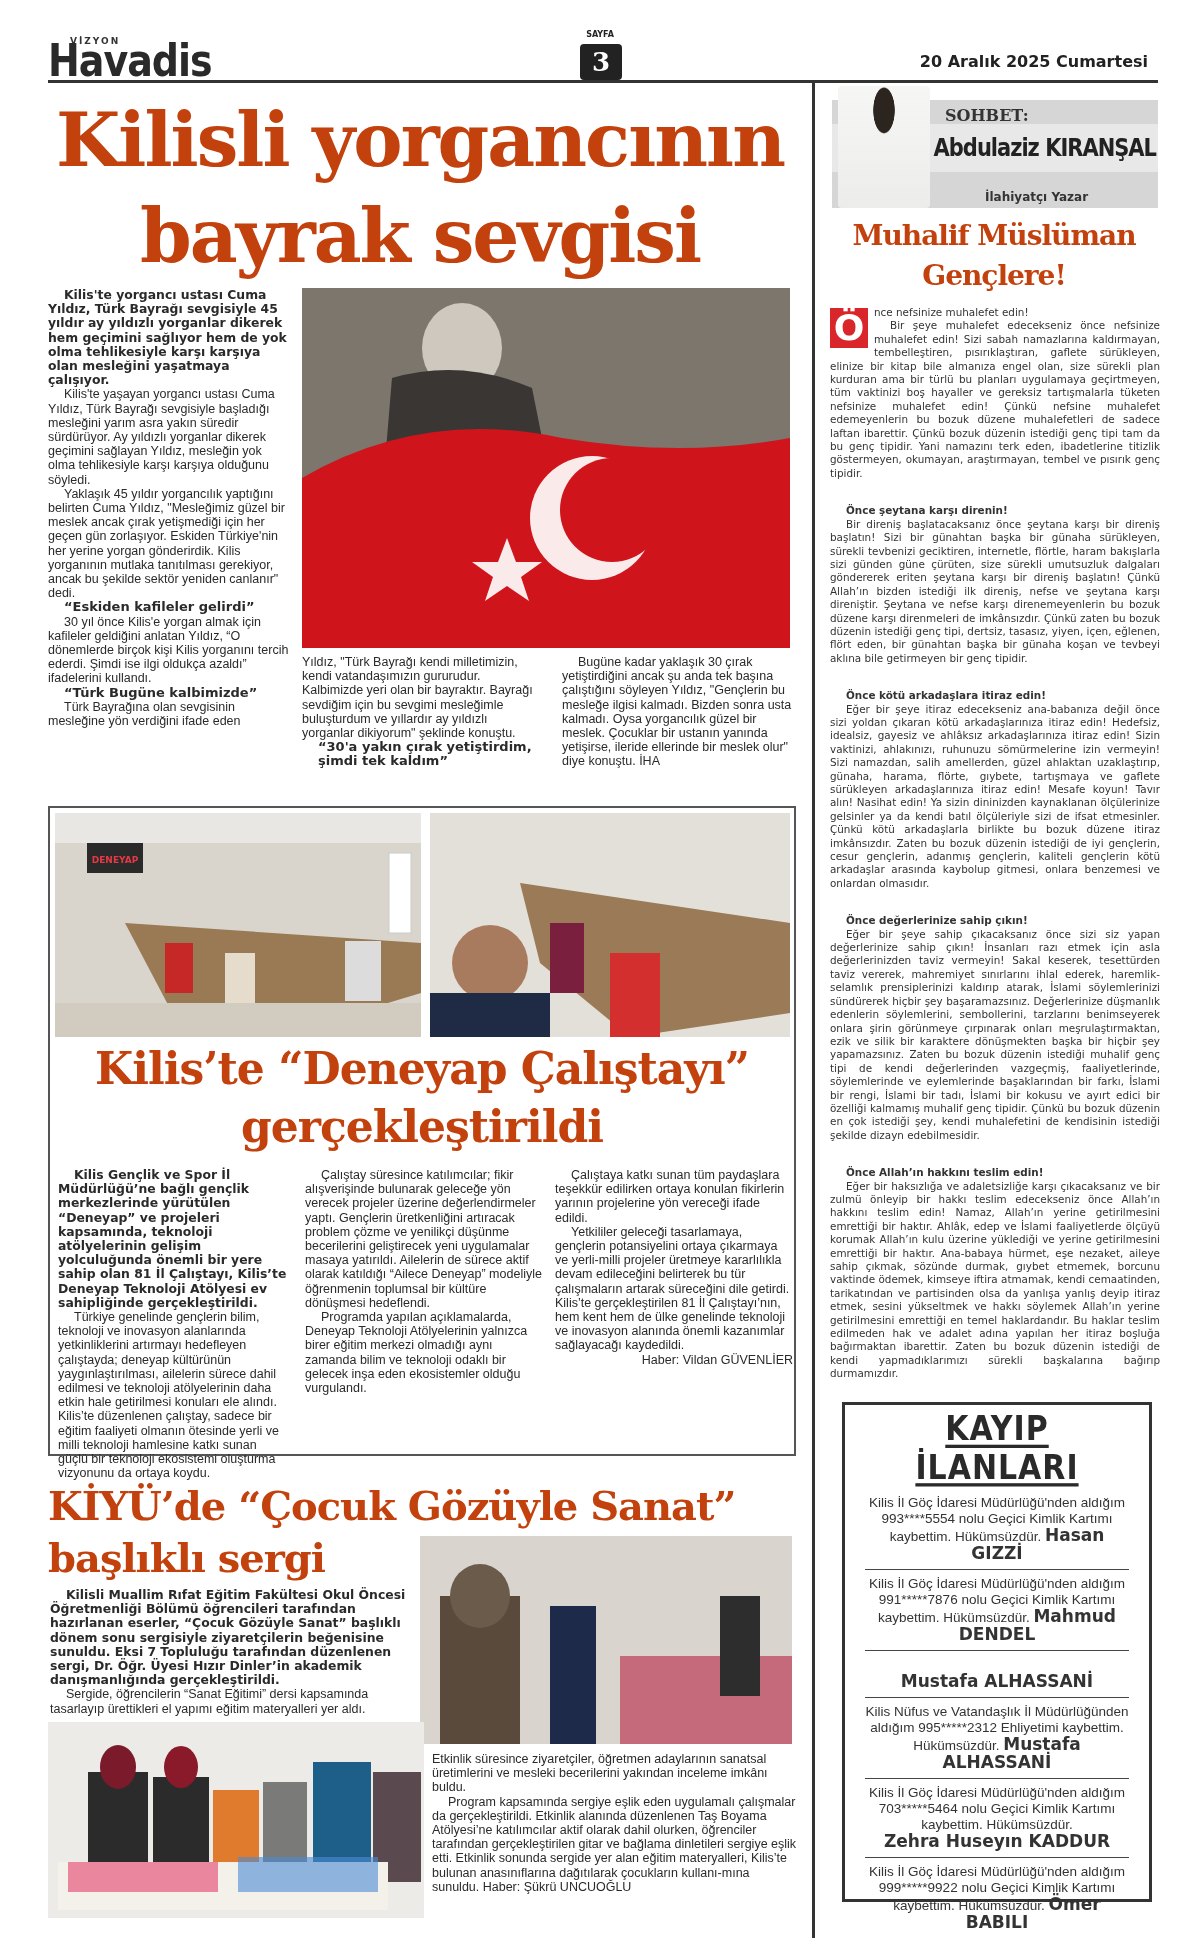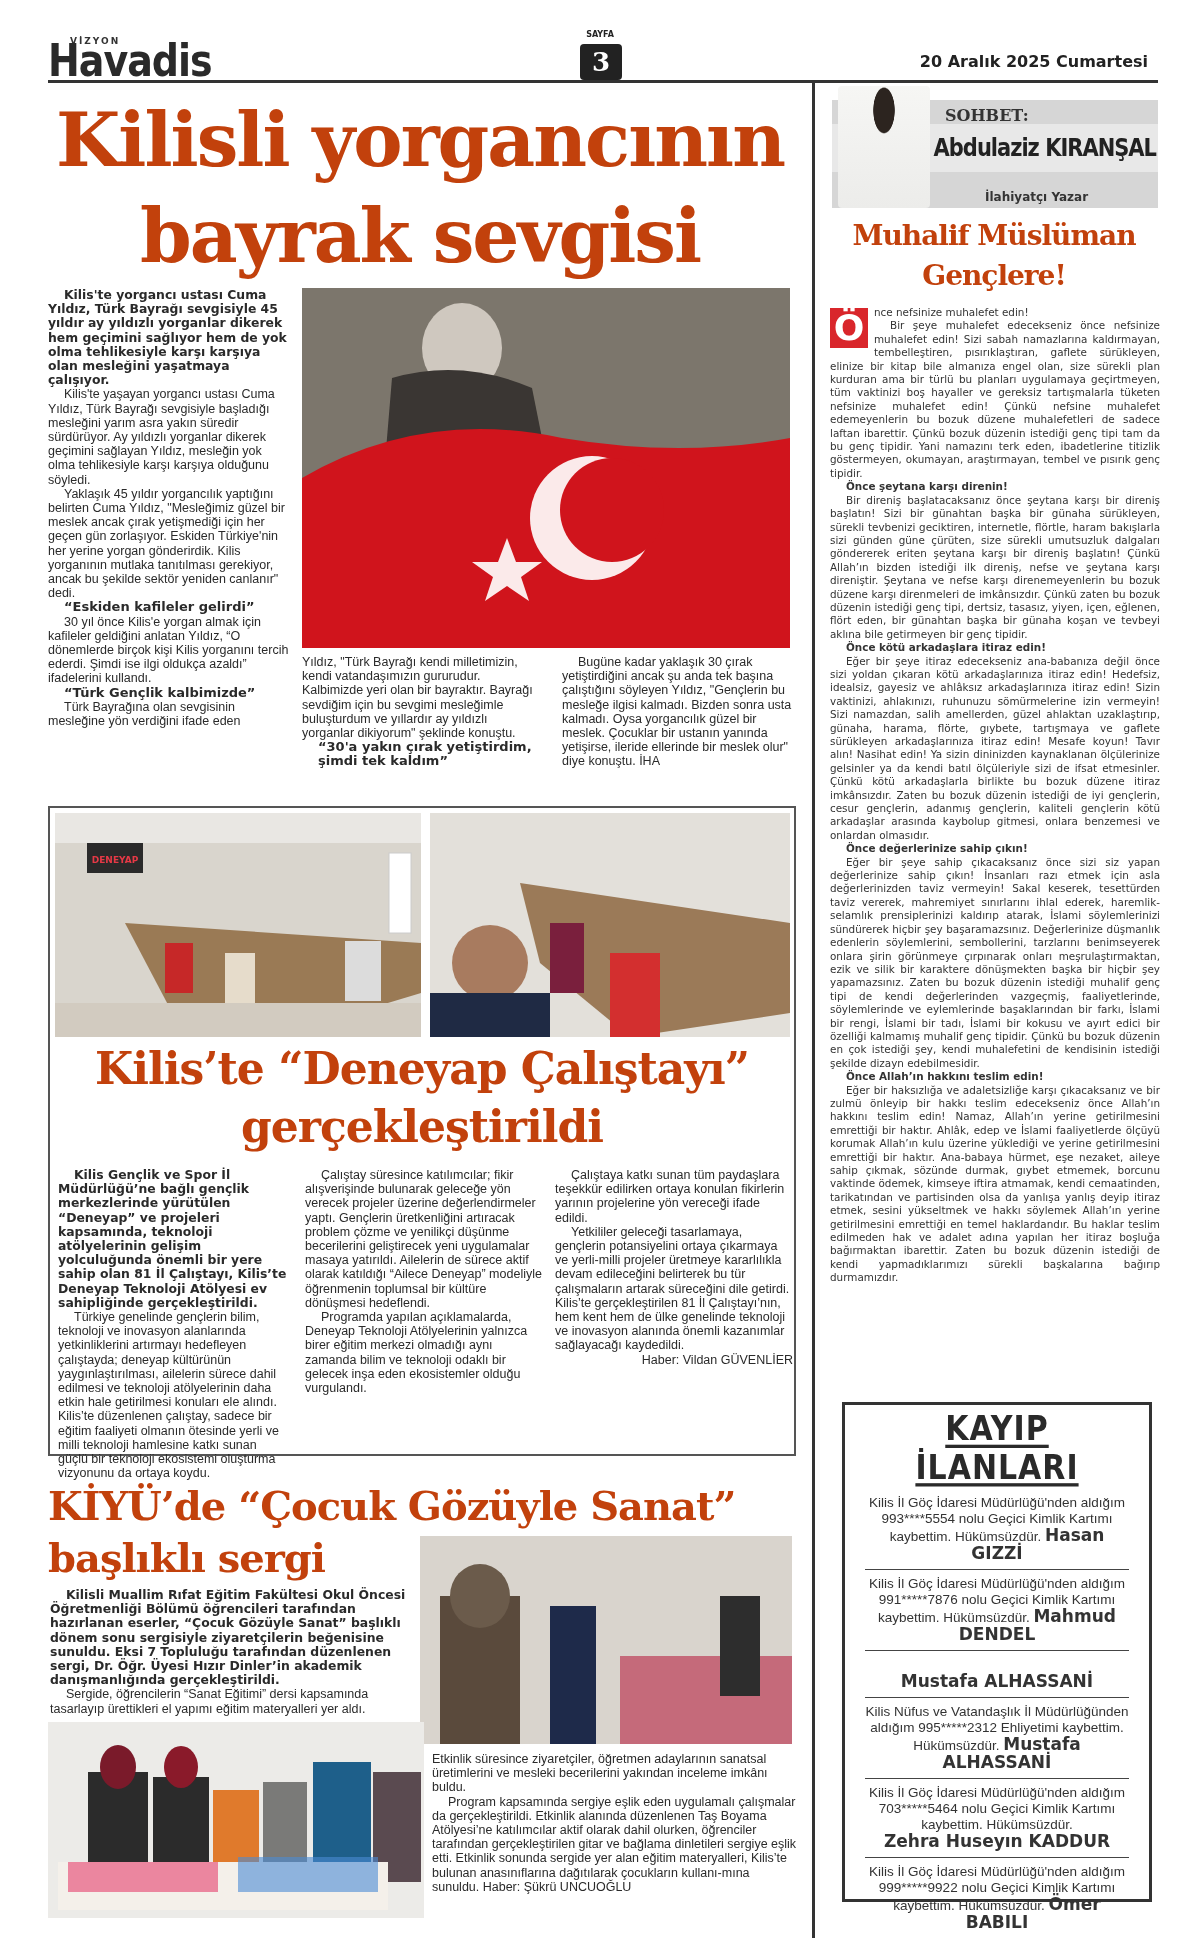--- a/index.html
+++ b/index.html
@@ -54,21 +54,21 @@
   
   .col-banner { left: 832px; top: 100px; width: 326px; height: 108px; background: #d6d6d6; }
   .col-banner-mid { position: absolute; left: 0; top: 24px; width: 100%; height: 48px; background: #e8e8e8; }
   .author-photo { left: 838px; top: 86px; width: 92px; height: 122px; background: radial-gradient(ellipse at 50% 20%, #2c241f 0 16%, transparent 17%), linear-gradient(180deg, #f6f6f4 0%, #ececea 100%); border-radius: 4px; }
   .sohbet { left: 945px; top: 106px; font-family: "DejaVu Serif", serif; font-weight: bold; font-size: 16px; color: #333; }
   .author { left: 930px; top: 136px; width: 226px; text-align: right; font-family: "DejaVu Sans", sans-serif; font-weight: bold; font-size: 21px; color: #222; letter-spacing: -1px; transform: scaleY(1.15); }
   .author-role { left: 985px; top: 190px; font-family: "DejaVu Sans", sans-serif; font-weight: bold; font-size: 12px; color: #333; }
   .col-title { left: 826px; top: 216px; width: 336px; text-align: center; font-size: 28px; line-height: 40px; letter-spacing: -1px; }
   .col-text { left: 830px; top: 306px; width: 330px; font-family: "DejaVu Sans", sans-serif; font-size: 10.4px; line-height: 13.4px; text-align: justify; color: #333; }
   .col-text p { text-indent: 16px; }
-  .col-text .sub { font-weight: bold; padding-left: 16px; text-indent: 0; }
+  .col-text .sub { font-weight: bold; padding-left: 16px; text-indent: 0; margin-top: 24px; }
   .dropcap { float: left; width: 38px; height: 40px; background: #d9262b; color: #fff; font-family: "DejaVu Sans", sans-serif; font-size: 36px; font-weight: bold; line-height: 40px; text-align: center; margin: 2px 6px 0 0; }
 
   
   .ads { left: 842px; top: 1402px; width: 310px; height: 500px; border: 3px solid #333; padding: 8px 20px; }
   .ads-title { text-align: center; font-family: "DejaVu Sans", sans-serif; font-weight: bold; font-size: 30px; letter-spacing: 1px; color: #2a2a2a; text-decoration: underline; text-underline-offset: 4px; transform: scaleY(1.1); margin-bottom: 6px; }
   .ad { text-align: center; font-family: "Liberation Sans", sans-serif; font-size: 13.5px; line-height: 16px; color: #333; padding: 6px 0; border-bottom: 1.5px solid #444; }
   .ad:last-child { border-bottom: none; }
   .ad .name { font-family: "DejaVu Sans", sans-serif; font-weight: bold; font-size: 17px; }
 </style>
 </head>
@@ -85,21 +85,21 @@
 <div class="abs col-divider"></div>
 
 <h1 class="abs slab h1">Kilisli yorgancının bayrak sevgisi</h1>
 
 <div class="abs body a1-col1">
   <p class="lead">Kilis'te yorgancı ustası Cuma Yıldız, Türk Bayrağı sevgisiyle 45 yıldır ay yıldızlı yorganlar dikerek hem geçimini sağlıyor hem de yok olma tehlikesiyle karşı karşıya olan mesleğini yaşatmaya çalışıyor.</p>
   <p>Kilis'te yaşayan yorgancı ustası Cuma Yıldız, Türk Bayrağı sevgisiyle başladığı mesleğini yarım asra yakın süredir sürdürüyor. Ay yıldızlı yorganlar dikerek geçimini sağlayan Yıldız, mesleğin yok olma tehlikesiyle karşı karşıya olduğunu söyledi.</p>
   <p>Yaklaşık 45 yıldır yorgancılık yaptığını belirten Cuma Yıldız, "Mesleğimiz güzel bir meslek ancak çırak yetişmediği için her geçen gün zorlaşıyor. Eskiden Türkiye'nin her yerine yorgan gönderirdik. Kilis yorganının mutlaka tanıtılması gerekiyor, ancak bu şekilde sektör yeniden canlanır" dedi.</p>
   <p class="sub">“Eskiden kafileler gelirdi”</p>
   <p>30 yıl önce Kilis'e yorgan almak için kafileler geldiğini anlatan Yıldız, “O dönemlerde birçok kişi Kilis yorganını tercih ederdi. Şimdi ise ilgi oldukça azaldı” ifadelerini kullandı.</p>
-  <p class="sub">“Türk Gençlik kalbimizde”</p>
+  <p class="sub">“Türk Bugüne kalbimizde”</p>
   <p>Türk Bayrağına olan sevgisinin mesleğine yön verdiğini ifade eden</p>
 </div>
 
 <div class="abs photo flag-photo" title="Elderly quilt maker sewing red Turkish flag quilt">
   <svg width="488" height="360" viewBox="0 0 488 360">
     <rect x="0" y="0" width="488" height="360" fill="#7c766c"></rect>
     <ellipse cx="160" cy="60" rx="40" ry="45" fill="#cfc8bf"></ellipse>
     <path d="M90 90 Q160 70 230 100 L250 200 L80 210 Z" fill="#3a3633"></path>
     <path d="M0 190 Q120 120 260 150 Q380 170 488 150 L488 360 L0 360 Z" fill="#d0141c"></path>
     <circle cx="290" cy="230" r="62" fill="#fbeaea"></circle>

